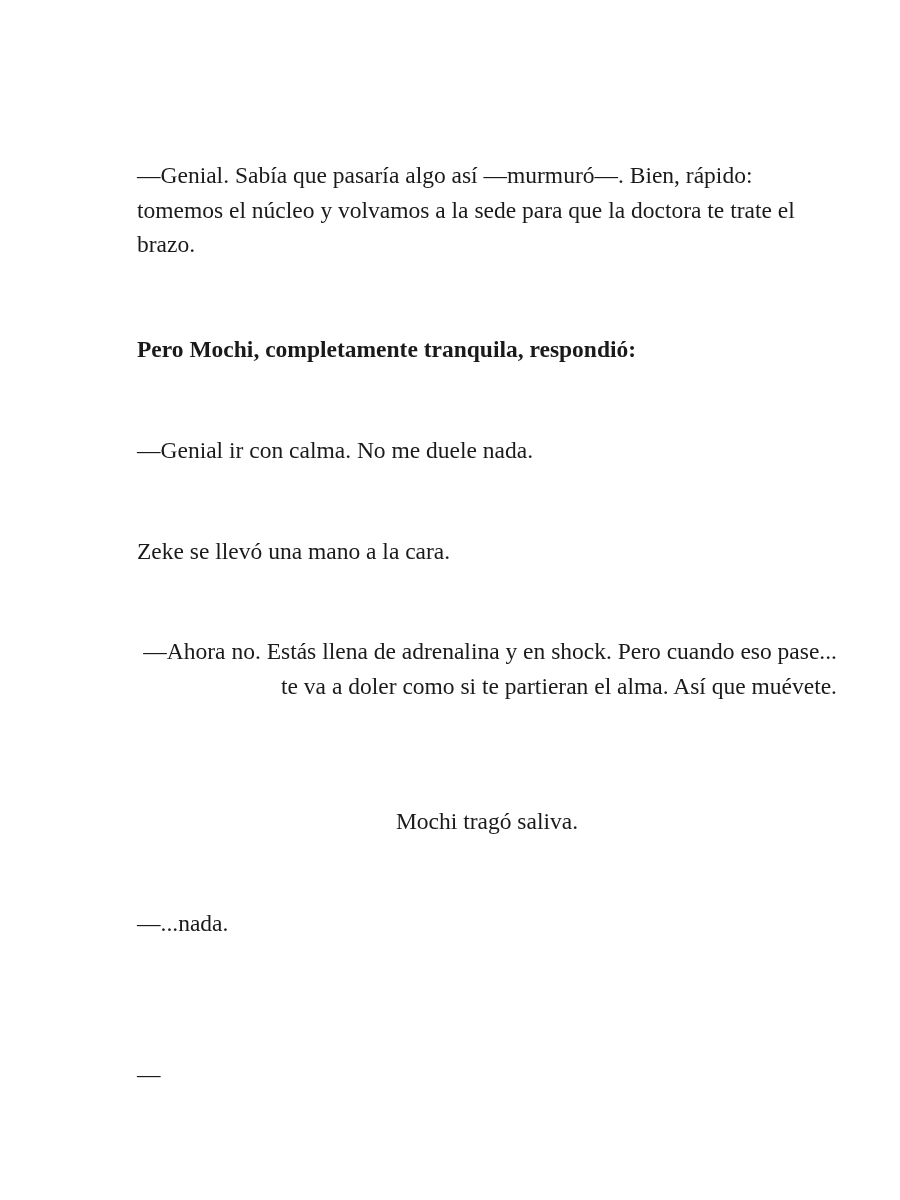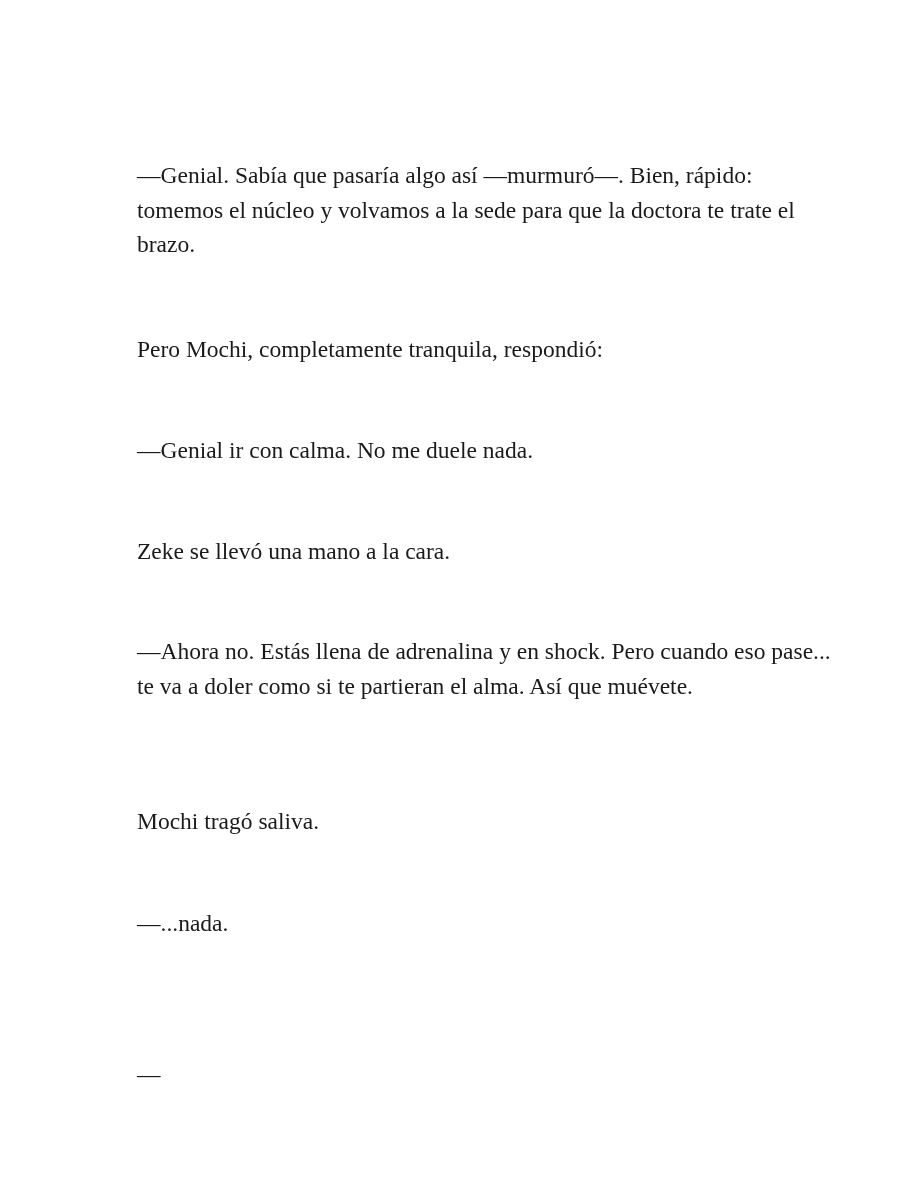--- a/index.html
+++ b/index.html
@@ -29,20 +29,20 @@
       margin: 12px;
       width: 700px;
       white-space: normal;
     }
   </style>
 </head>
 <body>
 
 <div class="page">
   <p class="para" style="top:146px;">—Genial. Sabía que pasaría algo así —murmuró—. Bien, rápido: tomemos el núcleo y volvamos a la sede para que la doctora te trate el brazo.</p>
-  <p class="para" style="top:320px;">Pero Mochi, completamente tranquila, respondió:</p>
+  <p class="para" style="top:320px;font-weight:bold;">Pero Mochi, completamente tranquila, respondió:</p>
   <p class="para" style="top:421px;">—Genial ir con calma. No me duele nada.</p>
   <p class="para" style="top:522px;">Zeke se llevó una mano a la cara.</p>
-  <p class="para" style="top:622px;">—Ahora no. Estás llena de adrenalina y en shock. Pero cuando eso pase... te va a doler como si te partieran el alma. Así que muévete.</p>
-  <p class="para" style="top:792px;">Mochi tragó saliva.</p>
+  <p class="para" style="top:622px;text-align:right;">—Ahora no. Estás llena de adrenalina y en shock. Pero cuando eso pase... te va a doler como si te partieran el alma. Así que muévete.</p>
+  <p class="para" style="top:792px;text-align:center;">Mochi tragó saliva.</p>
   <p class="para" style="top:894px;">—...nada.</p>
   <p class="para" style="top:1045px;">—</p>
 </div>
 
 </body></html>

